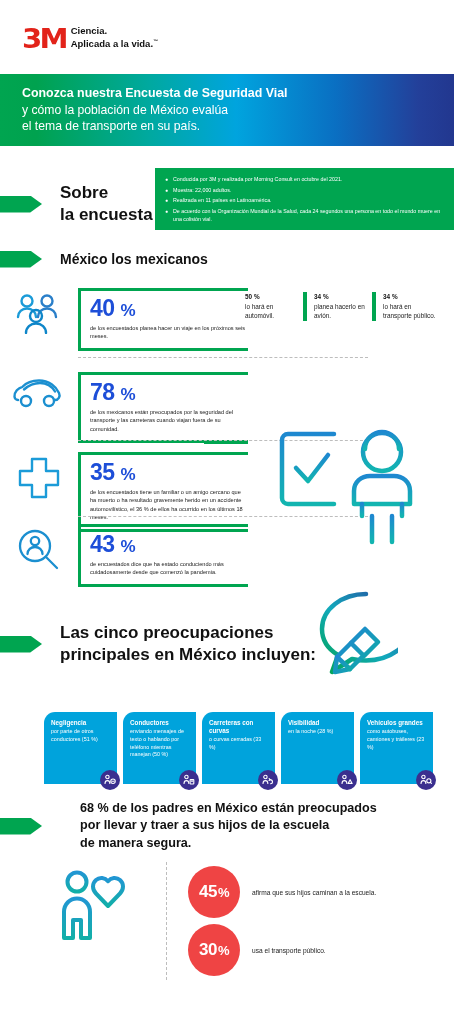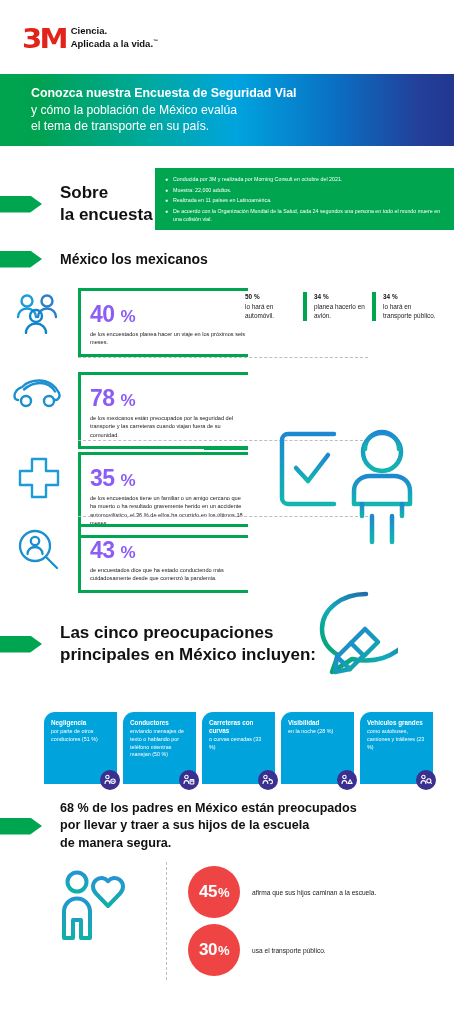--- a/index.html
+++ b/index.html
@@ -26,21 +26,21 @@
     transform-origin: left center;
   }
   .tagline { font-size: 9.5px; font-weight: bold; line-height: 1.35; color: #111; }
   .tagline sup { font-size: 5px; vertical-align: super; }
 
   
   .hero {
     position: absolute; left: 0; top: 74px; width: 454px; height: 72px;
     background: linear-gradient(90deg, #00A550 0%, #00A24F 8%, #00A9A0 33%, #00A4DE 52%, #0A6FC2 74%, #23409A 92%, #22378F 100%);
   }
-  .hero-inner { padding: 11px 0 0 31px; color: #fff; }
+  .hero-inner { padding: 11px 0 0 22px; color: #fff; }
   .hero-l1 { font-size: 12.4px; font-weight: bold; line-height: 1.35; }
   .hero-l2, .hero-l3 { font-size: 12.2px; font-weight: normal; line-height: 1.35; }
   .arrow {
     width: 42px; height: 17px; flex: 0 0 42px;
     background: #00A550;
     clip-path: polygon(0 0, 72% 0, 100% 50%, 72% 100%, 0 100%);
   }
   .arrow-title { font-size: 17px; font-weight: bold; line-height: 1.3; color: #111; margin-left: 18px; }
 
   
@@ -66,21 +66,21 @@
     border-top: 3.5px solid #00A550;
     border-left: 3.5px solid #00A550;
     border-bottom: 3.5px solid #00A550;
     padding: 6px 0 7px 9px;
   }
   .bracket::before, .bracket::after {
     content: ""; position: absolute; right: 0; width: 44px; height: 3.5px; background: #00A550;
   }
   .bracket::before { top: -3.5px; }
   .bracket::after { bottom: -3.5px; }
-  .big-num { font-size: 23px; font-weight: bold; letter-spacing: -0.5px; line-height: 1; color: #8b5cf6; margin-top: 6px; }
+  .big-num { font-size: 23px; font-weight: bold; letter-spacing: -0.5px; line-height: 1; color: #1d4ed8; }
   .big-num .pct { font-size: 17px; font-weight: bold; }
   .stat-desc { font-size: 5.6px; line-height: 1.5; color: #222; margin-top: 4px; max-width: 158px; }
 
   .divider {
     position: absolute; left: 78px; width: 290px; height: 0;
     border-top: 1px dashed #bdbdbd;
   }
 
   
   .mini-stats { position: absolute; left: 245px; top: 292px; display: flex; align-items: stretch; gap: 0; }
@@ -107,21 +107,21 @@
   }
   .card-title { font-size: 6.3px; font-weight: bold; line-height: 1.3; }
   .card-body { font-size: 5.4px; line-height: 1.42; margin-top: 1px; }
   .card-badge {
     position: absolute; right: -3px; bottom: -6px;
     width: 20px; height: 20px; border-radius: 50%;
     background: #3B2F8F; display: flex; align-items: center; justify-content: center;
   }
 
   
-  .parents { position: absolute; left: 0; top: 800px; display: flex; align-items: center; }
+  .parents { position: absolute; left: 0; top: 800px; display: flex; align-items: center; gap: 20px; }
   .parents .arrow-title { font-size: 12.6px; line-height: 1.38; }
 
   .vdash { position: absolute; left: 166px; top: 862px; height: 118px; border-left: 1px dashed #bdbdbd; }
 
   .circle-row { position: absolute; display: flex; align-items: center; }
   .circle {
     width: 52px; height: 52px; border-radius: 50%; background: #ef4444;
     display: flex; align-items: center; justify-content: center;
     color: #fff; font-weight: bold; letter-spacing: -0.5px;
   }

